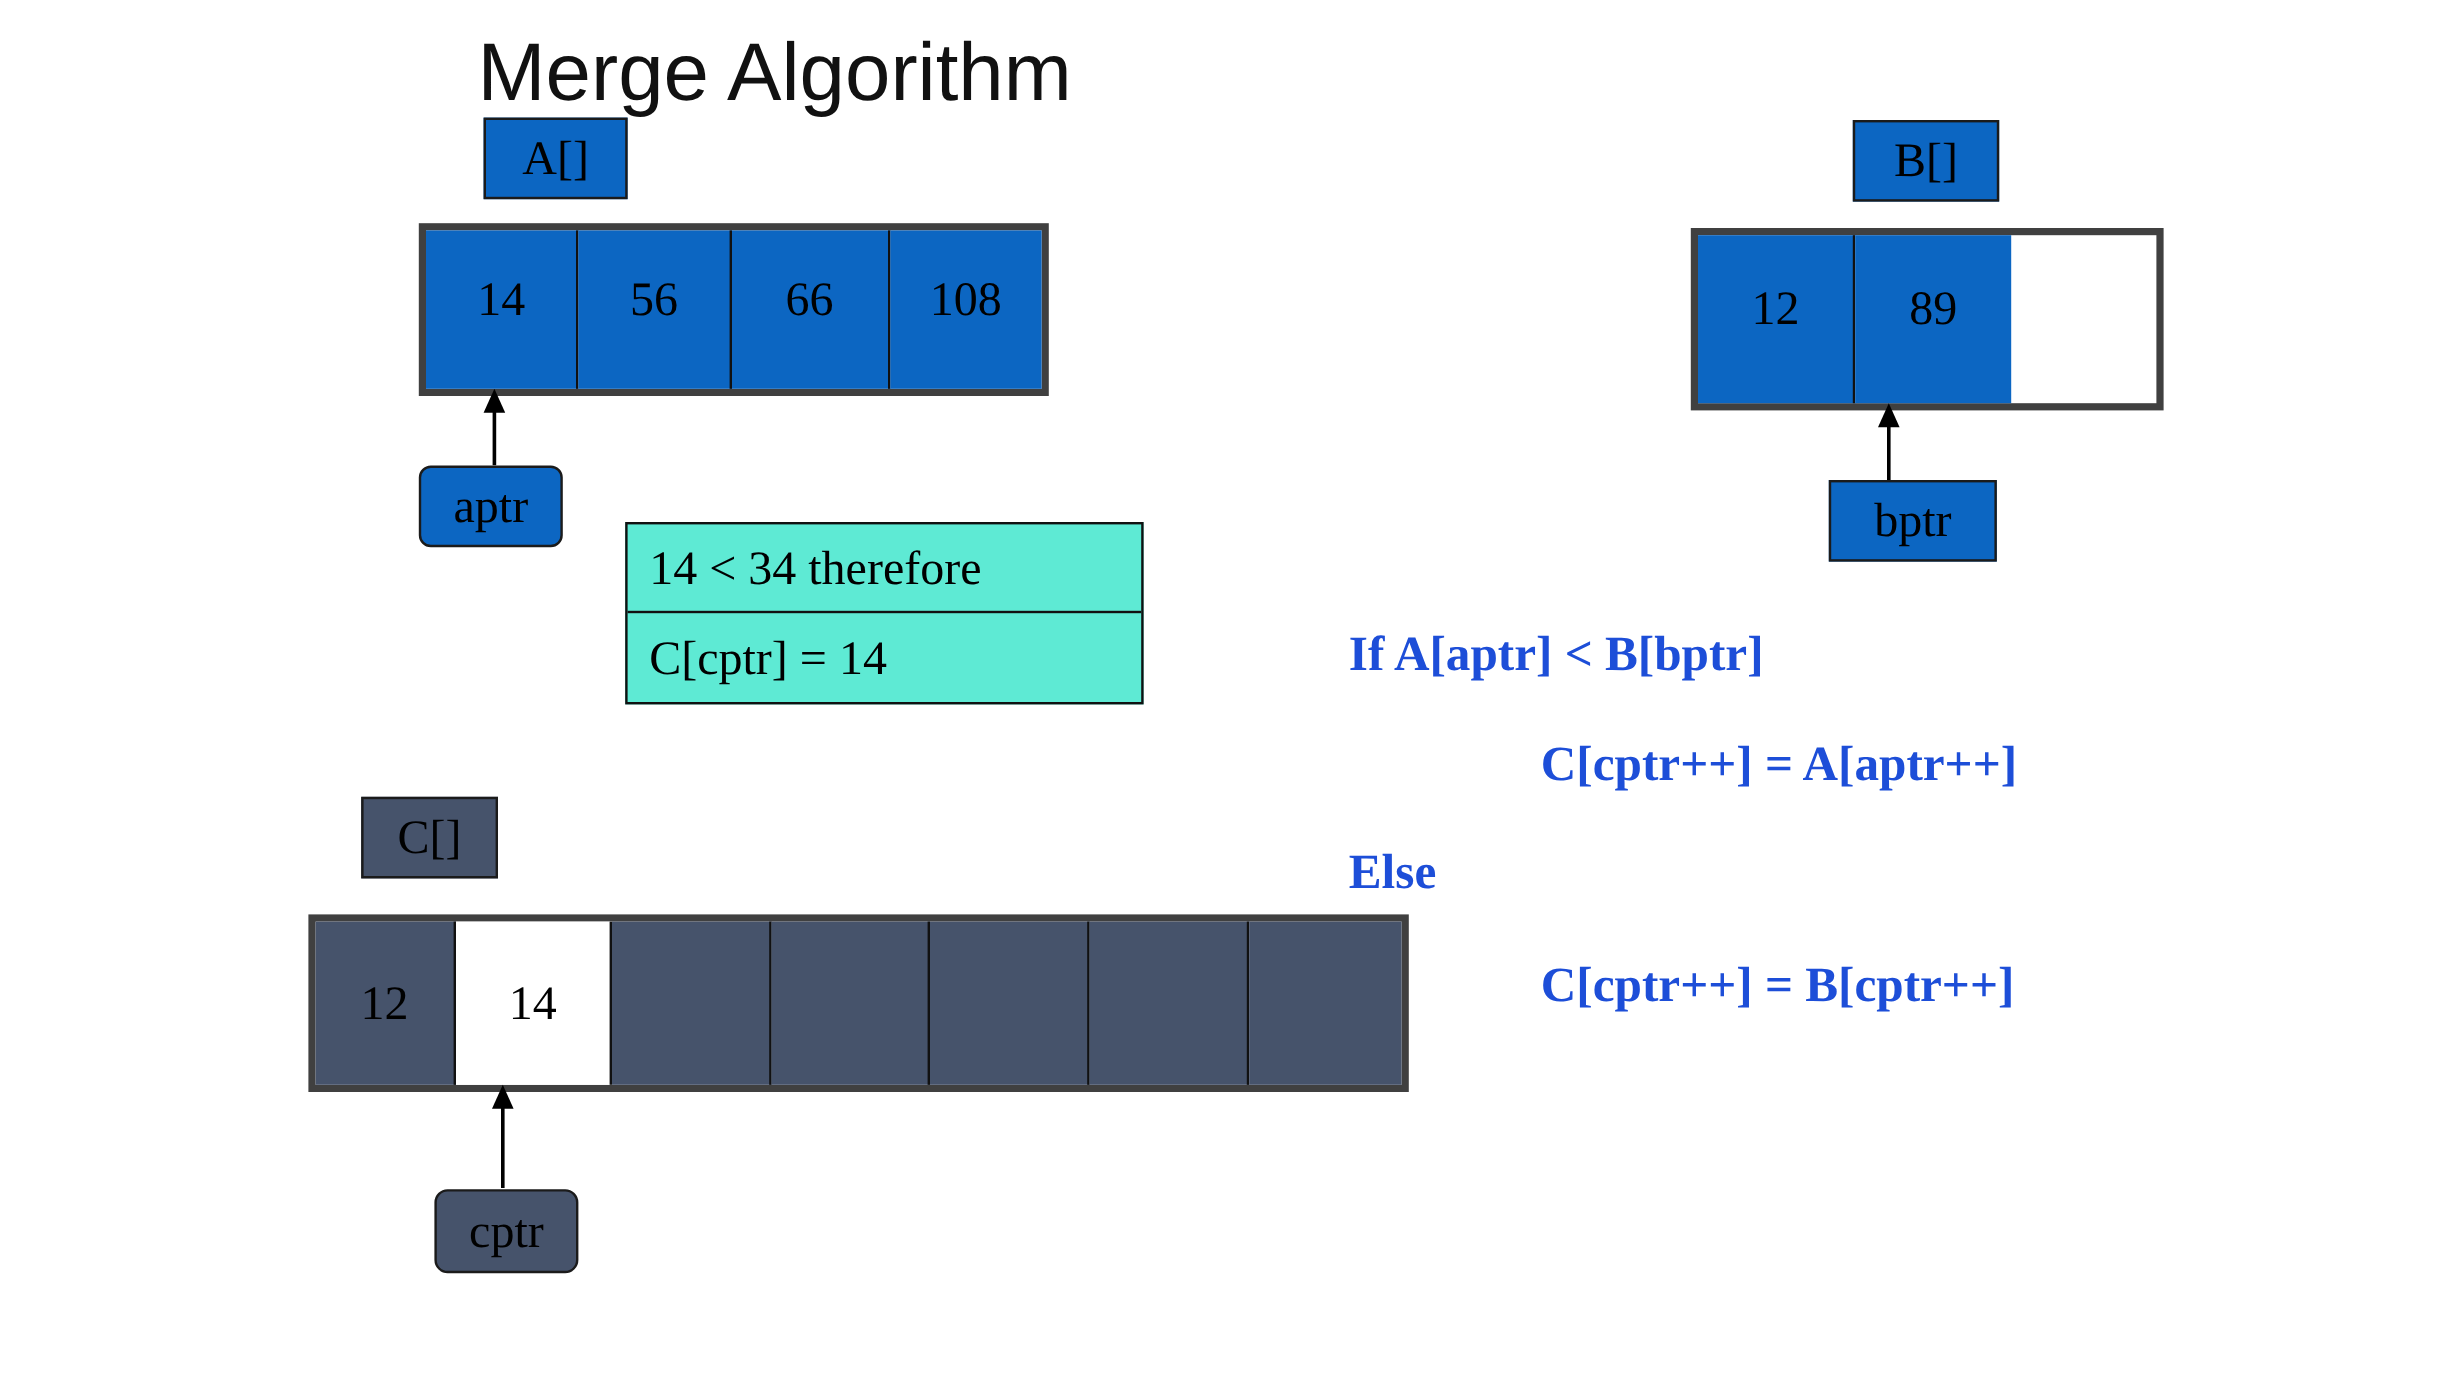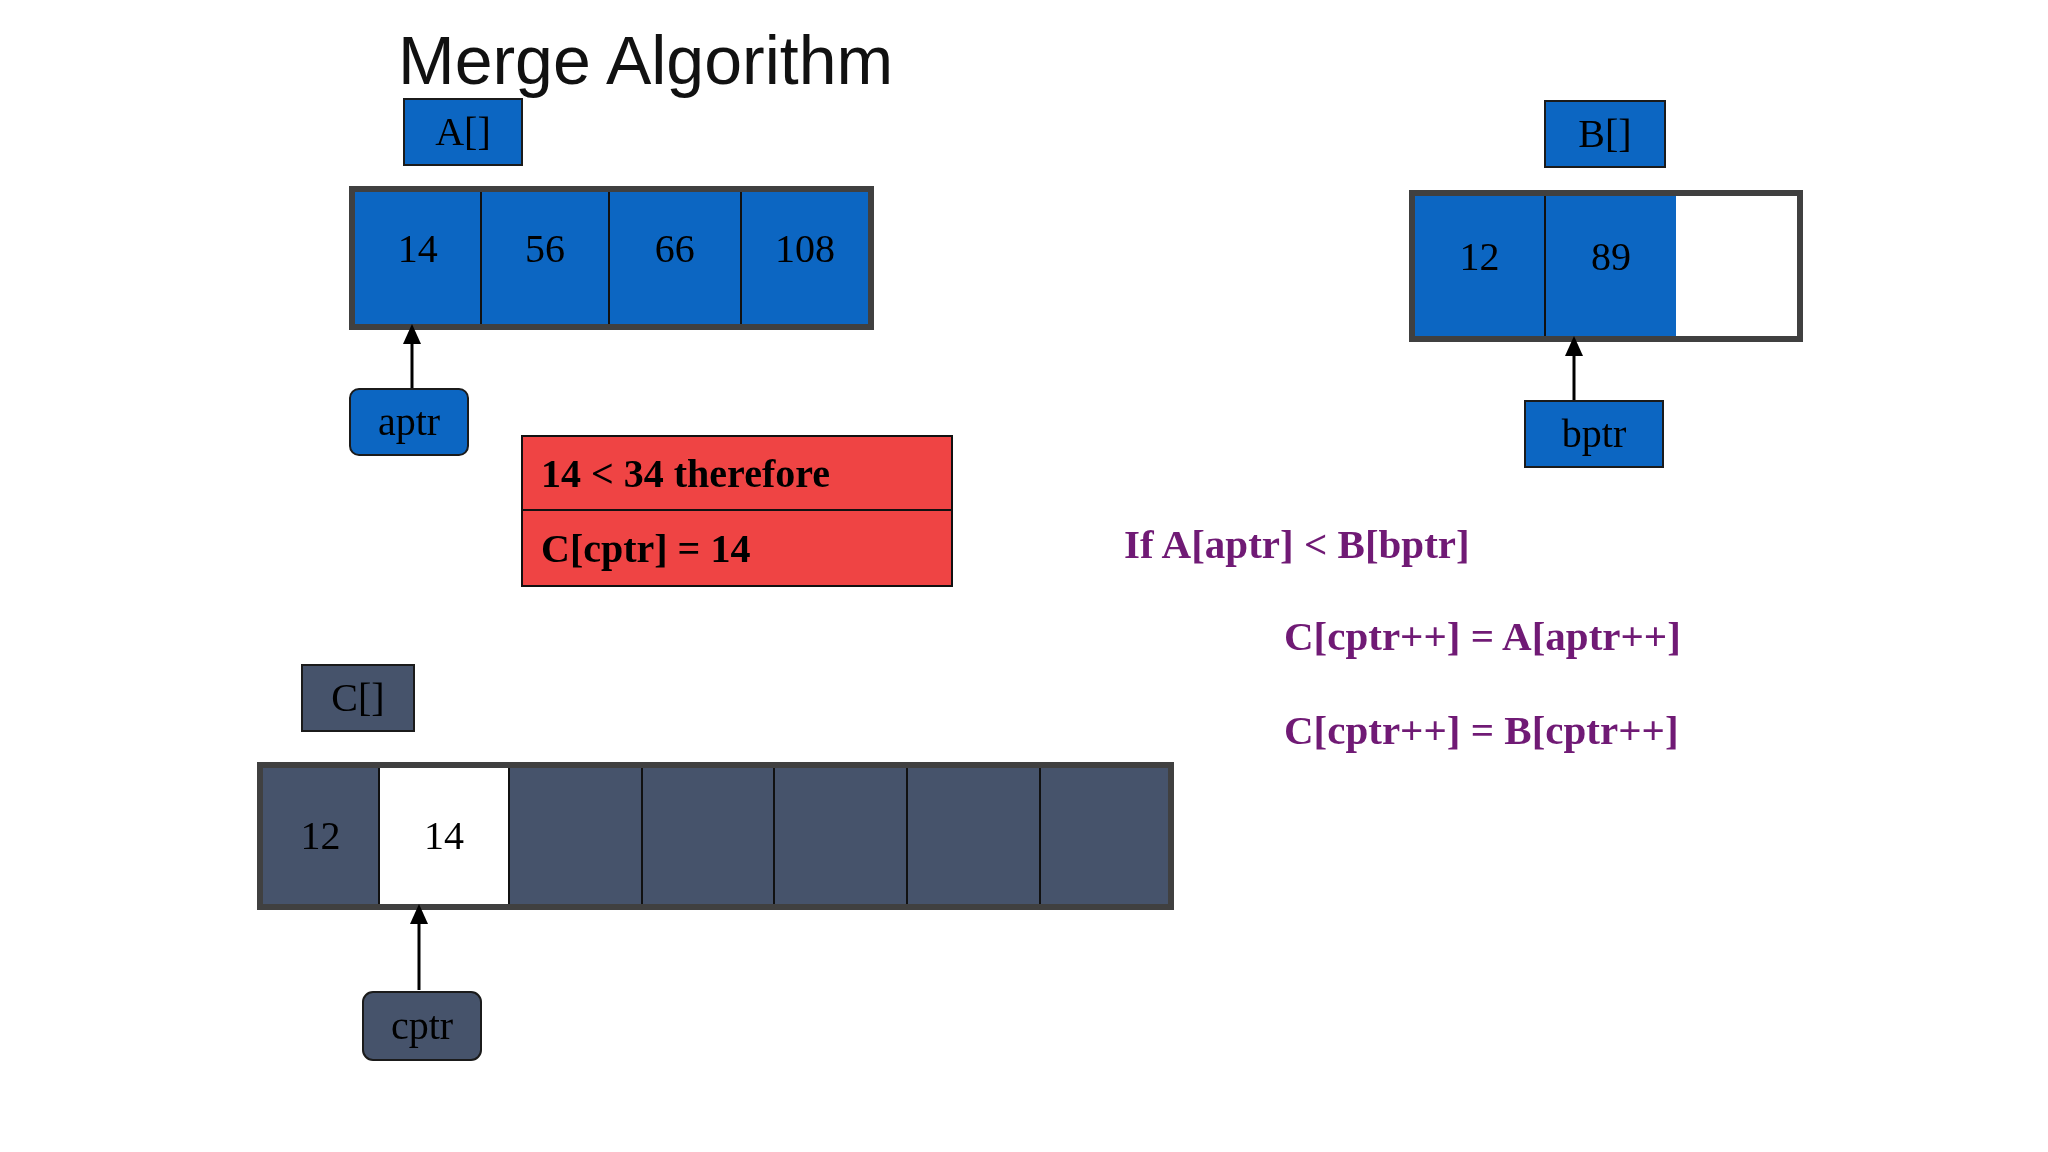--- a/index.html
+++ b/index.html
@@ -77,43 +77,42 @@
   }
 
   
   #compare-table {
     position: absolute;
     left: 521px;
     top: 435px;
     width: 432px;
     border: 2px solid #111111;
     box-sizing: border-box;
-    background: #ef4444;
-    font-weight: bold;
+    background: #5eead4;
   }
   #compare-table .row {
     height: 74px;
     display: flex;
     align-items: center;
     padding-left: 18px;
     font-size: 40px;
     color: #000000;
     box-sizing: border-box;
   }
   #compare-table .row.first { border-bottom: 2px solid #111111; }
 
   
   #pseudocode {
     position: absolute;
     left: 1124px;
     top: 520px;
     width: 820px;
     font-weight: bold;
     font-size: 41px;
-    color: #701a75;
+    color: #1d4ed8;
   }
   #pseudocode .line { white-space: nowrap; }
   #pseudocode .l-if    { margin: 0 0 0 0; }
   #pseudocode .l-then  { margin: 44px 0 0 160px; }
   #pseudocode .l-else  { margin: 42px 0 0 0; }
   #pseudocode .l-elseb { margin: 46px 0 0 160px; }
 </style>
 </head>
 <body>
 
@@ -207,14 +206,15 @@
   <polygon points="16,2 7,22 25,22" fill="#000000"></polygon>
 </svg>
 
 <div class="label-box slate" style="left:362px; top:991px; width:120px; height:70px;border-radius:11px;">
   <span>cptr</span>
 </div>
 
 <div id="pseudocode">
   <div class="line l-if">If A[aptr] &lt; B[bptr]</div>
   <div class="line l-then">C[cptr++] = A[aptr++]</div>
+  <div class="line l-else">Else</div>
   <div class="line l-elseb">C[cptr++] = B[cptr++]</div>
 </div>
 
 </body></html>

